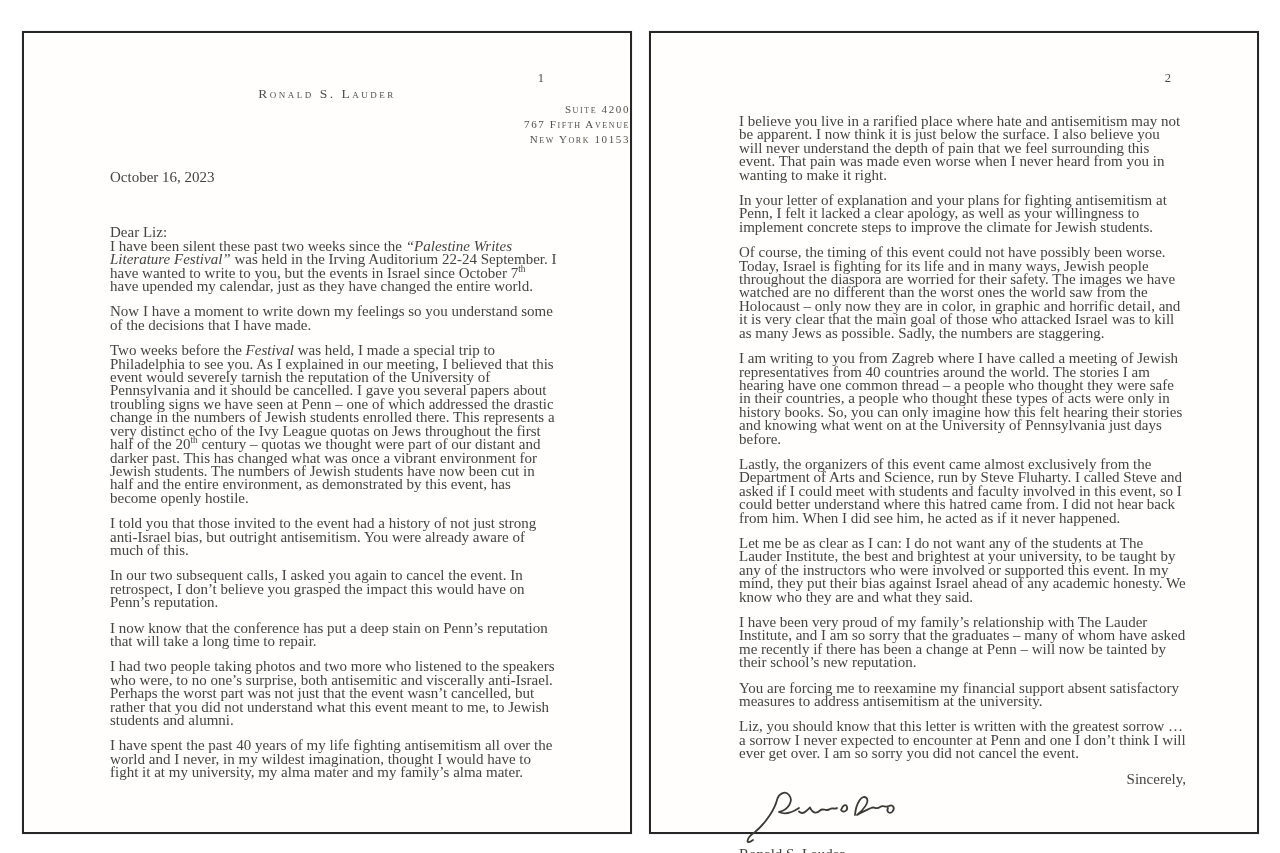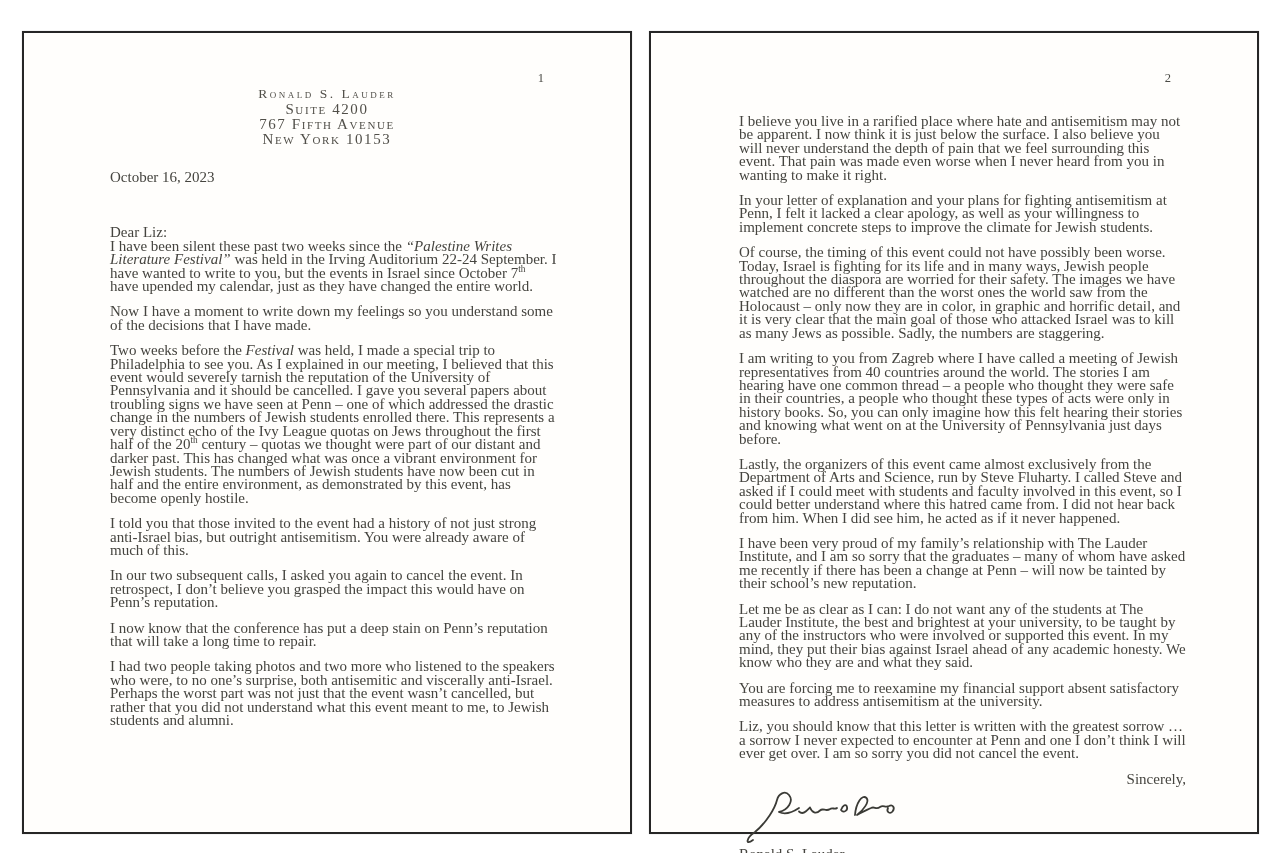--- a/index.html
+++ b/index.html
@@ -19,21 +19,21 @@
     position:absolute;top:38px;right:86px;
     font-size:12.5px;color:#4a4a45;
   }
   .letterhead{
     padding-top:53px;text-align:center;color:#514f49;
   }
   .lh-name{
     font-variant:small-caps;letter-spacing:2.5px;font-size:13.5px;line-height:16px;
   }
   .lh-line{
-    font-variant:small-caps;letter-spacing:1.6px;font-size:15px;line-height:15px;
+    font-variant:small-caps;letter-spacing:1.6px;font-size:11px;line-height:15px;text-align:right;
   }
   .letter-body{
     margin:24px 0 0 86px;width:447px;
     font-size:15px;line-height:13.4px;color:#45443f;
     text-align:left;
   }
   #page2 .letter-body{margin:0;padding:82px 0 0 88px;width:447px;}
   .date-line{margin-bottom:42px;}
   .recipient-line{line-height:13.6px;}
   .salutation{margin-top:8px;}
@@ -64,36 +64,37 @@
     <div class="salutation">Dear Liz:</div>
 
     <div>
         <p class="para"><span>I have been silent these past two weeks since the </span><em>“Palestine Writes Literature Festival”</em><span> was held in the Irving Auditorium 22-24 September.  I have wanted to write to you, but the events in Israel since October 7</span><sup>th</sup><span> have upended my calendar, just as they have changed the entire world.</span></p>
         <p class="para"><span>Now I have a moment to write down my feelings so you understand some of the decisions that I have made.</span></p>
         <p class="para"><span>Two weeks before the </span><em>Festival</em><span> was held, I made a special trip to Philadelphia to see you. As I explained in our meeting, I believed that this event would severely tarnish the reputation of the University of Pennsylvania and it should be cancelled. I gave you several papers about troubling signs we have seen at Penn – one of which addressed the drastic change in the numbers of Jewish students enrolled there. This represents a very distinct echo of the Ivy League quotas on Jews throughout the first half of the 20</span><sup>th</sup><span> century – quotas we thought were part of our distant and darker past. This has changed what was once a vibrant environment for Jewish students. The numbers of Jewish students have now been cut in half and the entire environment, as demonstrated by this event, has become openly hostile.</span></p>
         <p class="para"><span>I told you that those invited to the event had a history of not just strong anti-Israel bias, but outright antisemitism. You were already aware of much of this.</span></p>
         <p class="para"><span>In our two subsequent calls, I asked you again to cancel the event. In retrospect, I don’t believe you grasped the impact this would have on Penn’s reputation.</span></p>
         <p class="para"><span>I now know that the conference has put a deep stain on Penn’s reputation that will take a long time to repair.</span></p>
         <p class="para"><span>I had two people taking photos and two more who listened to the speakers who were, to no one’s surprise, both antisemitic and viscerally anti-Israel. Perhaps the worst part was not just that the event wasn’t cancelled, but rather that you did not understand what this event meant to me, to Jewish students and alumni.</span></p>
+        <p class="para"><span>I have spent the past 40 years of my life fighting antisemitism all over the world and I never, in my wildest imagination, thought I would have to fight it at my university, my alma mater and my family’s alma mater.</span></p>
       </div>
   </div>
 </div>
 
 <div class="page" id="page2">
   <div class="page-number">2</div>
 
   <div class="letter-body">
     <div>
         <p class="para"><span>I believe you live in a rarified place where hate and antisemitism may not be apparent. I now think it is just below the surface. I also believe you will never understand the depth of pain that we feel surrounding this event. That pain was made even worse when I never heard from you in wanting to make it right.</span></p>
         <p class="para"><span>In your letter of explanation and your plans for fighting antisemitism at Penn, I felt it lacked a clear apology, as well as your willingness to implement concrete steps to improve the climate for Jewish students.</span></p>
         <p class="para"><span>Of course, the timing of this event could not have possibly been worse. Today, Israel is fighting for its life and in many ways, Jewish people throughout the diaspora are worried for their safety. The images we have watched are no different than the worst ones the world saw from the Holocaust – only now they are in color, in graphic and horrific detail, and it is very clear that the main goal of those who attacked Israel was to kill as many Jews as possible. Sadly, the numbers are staggering.</span></p>
         <p class="para"><span>I am writing to you from Zagreb where I have called a meeting of Jewish representatives from 40 countries around the world. The stories I am hearing have one common thread – a people who thought they were safe in their countries, a people who thought these types of acts were only in history books. So, you can only imagine how this felt hearing their stories and knowing what went on at the University of Pennsylvania just days before.</span></p>
         <p class="para"><span>Lastly, the organizers of this event came almost exclusively from the Department of Arts and Science, run by Steve Fluharty. I called Steve and asked if I could meet with students and faculty involved in this event, so I could better understand where this hatred came from. I did not hear back from him. When I did see him, he acted as if it never happened.</span></p>
+        <p class="para"><span>Let me be as clear as I can: I do not want any of the students at The Lauder Institute, the best and brightest at your university, to be taught by any of the instructors who were involved or supported this event. In my mind, they put their bias against Israel ahead of any academic honesty. We know who they are and what they said.</span></p>
         <p class="para"><span>I have been very proud of my family’s relationship with The Lauder Institute, and I am so sorry that the graduates – many of whom have asked me recently if there has been a change at Penn – will now be tainted by their school’s new reputation.</span></p>
-        <p class="para"><span>Let me be as clear as I can: I do not want any of the students at The Lauder Institute, the best and brightest at your university, to be taught by any of the instructors who were involved or supported this event. In my mind, they put their bias against Israel ahead of any academic honesty. We know who they are and what they said.</span></p>
         <p class="para"><span>You are forcing me to reexamine my financial support absent satisfactory measures to address antisemitism at the university.</span></p>
         <p class="para"><span>Liz, you should know that this letter is written with the greatest sorrow … a sorrow I never expected to encounter at Penn and one I don’t think I will ever get over. I am so sorry you did not cancel the event.</span></p>
       </div>
 
     <div class="closing">Sincerely,</div>
 
     <div class="signature-wrap">
       <svg width="170" height="58" viewBox="0 0 170 58">
         <g fill="none" stroke="#3b3b36" stroke-width="1.8" stroke-linecap="round" stroke-linejoin="round">
           <path d="M10,52 C2,58 3,50 12,44 C24,34 32,20 34,12 C35.5,6 42,2 46,7 C51,13 45,22 36,24 C43,27.5 50,24 56,20"></path>

